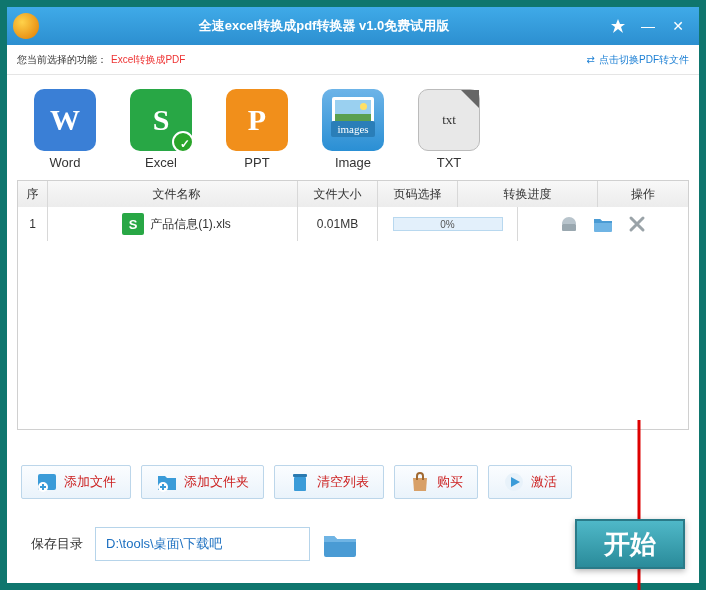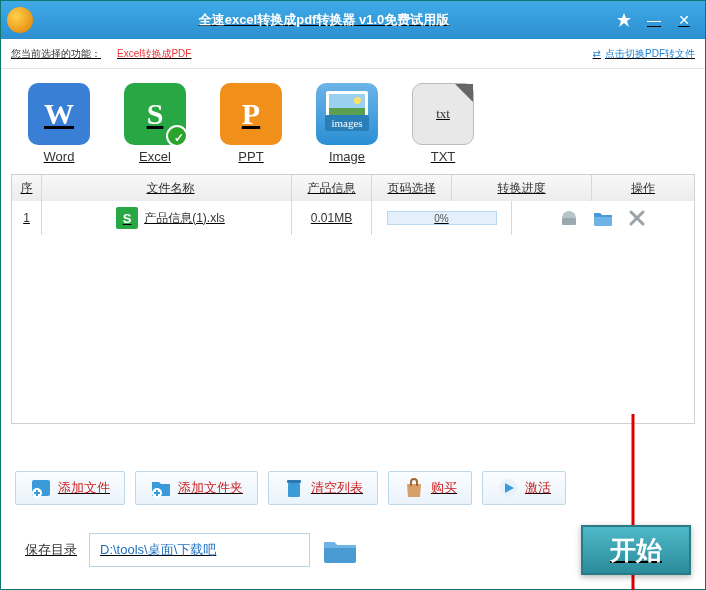--- a/index.html
+++ b/index.html
@@ -1,26 +1,26 @@
 <!DOCTYPE html>
 <html><head>
 <meta charset="utf-8">
 <style>
 * { margin: 0; padding: 0; box-sizing: border-box; font-family: "Microsoft YaHei", sans-serif; }
 body { background: #e8e8e8; width: 706px; height: 590px; overflow: hidden; }
-.window { width: 706px; height: 590px; background: #fff; border: 1px solid #0f766e; display: flex; flex-direction: column; text-decoration: underline; }
+.window { width: 706px; height: 590px; background: #fff; border: 7px solid #0f766e; display: flex; flex-direction: column; }
 .titlebar { height: 38px; background: linear-gradient(#3faae8, #2c8fd0); display: flex; align-items: center; padding: 0 6px; color: #fff; }
 .titlebar .logo { width: 26px; height: 26px; border-radius: 50%; background: radial-gradient(circle at 35% 35%, #ffd24a, #e07a00); margin-right: 6px; }
 .titlebar .title { flex: 1; text-align: center; font-size: 13px; font-weight: bold; }
 .titlebar .winbtn { width: 30px; height: 20px; display: flex; align-items: center; justify-content: center; cursor: pointer; font-size: 14px; }
 .winbtn.pin svg { width: 16px; height: 16px; fill: #fff; }
 
 .subbar { height: 30px; background: #fff; display: flex; align-items: center; padding: 0 10px; font-size: 10px; border-bottom: 1px solid #e5e5e5; }
 .subbar .func { color: #333; }
-.subbar .funcv { color: #e33; margin-left: 16px; }
+.subbar .funcv { color: #e33; margin-left: 4px; }
 .subbar .spacer { flex: 1; }
 .subbar .switch { color: #1b7fd4; display: flex; align-items: center; gap: 4px; cursor: pointer; }
 
 .formats { display: flex; gap: 16px; padding: 14px 18px 10px; }
 .fmt { width: 80px; text-align: center; cursor: pointer; }
 .fmt .tile { width: 62px; height: 62px; margin: 0 auto 4px; border-radius: 10px; display: flex; align-items: center; justify-content: center; position: relative; }
 .fmt .tile span { color: #fff; font-size: 30px; font-weight: bold; font-family: Georgia, serif; }
 .fmt .cap { font-size: 13px; color: #333; }
 .fmt.sel .tile::after { content: ""; position: absolute; right: -2px; bottom: -2px; width: 18px; height: 18px; background: #2aa52a; border: 2px solid #fff; border-radius: 50%; }
 .fmt.sel .tile::before { content: "✓"; position: absolute; right: 2px; bottom: 0; color: #fff; font-size: 12px; z-index: 2; font-weight: bold; }
@@ -113,21 +113,21 @@
           <span class="txt">txt</span>
         </div>
         <div class="cap">TXT</div>
       </div>
   </div>
 
   <div class="tablewrap">
     <div class="thead">
       <div class="c-seq">序</div>
       <div class="c-name" style="justify-content:center">文件名称</div>
-      <div class="c-size">产品信息</div>
+      <div class="c-size">文件大小</div>
       <div class="c-pages">页码选择</div>
       <div class="c-prog">转换进度</div>
       <div class="c-ops">操作</div>
     </div>
     <div class="trow">
       <div class="c-seq">1</div>
       <div class="c-name">
         <div class="fileico">S</div>
         <span>产品信息(1).xls</span>
       </div>

